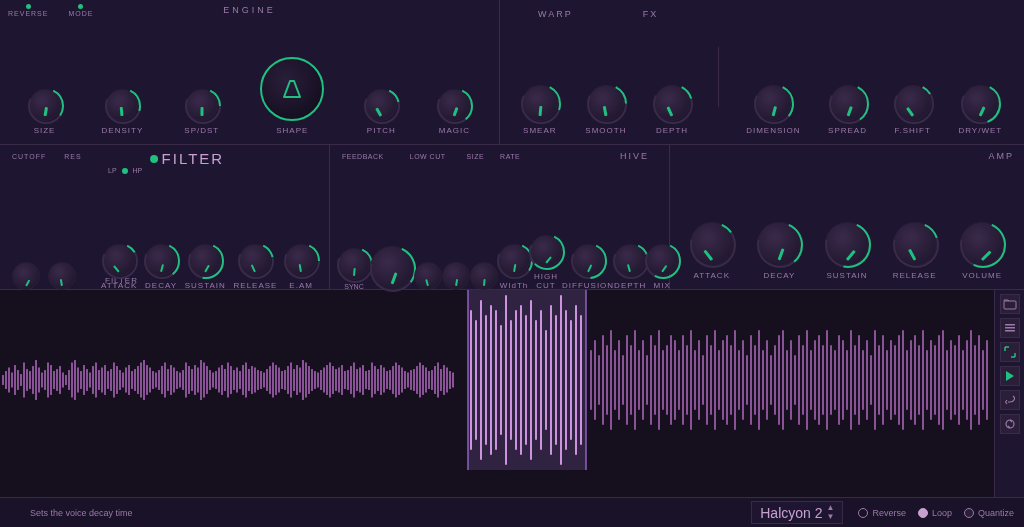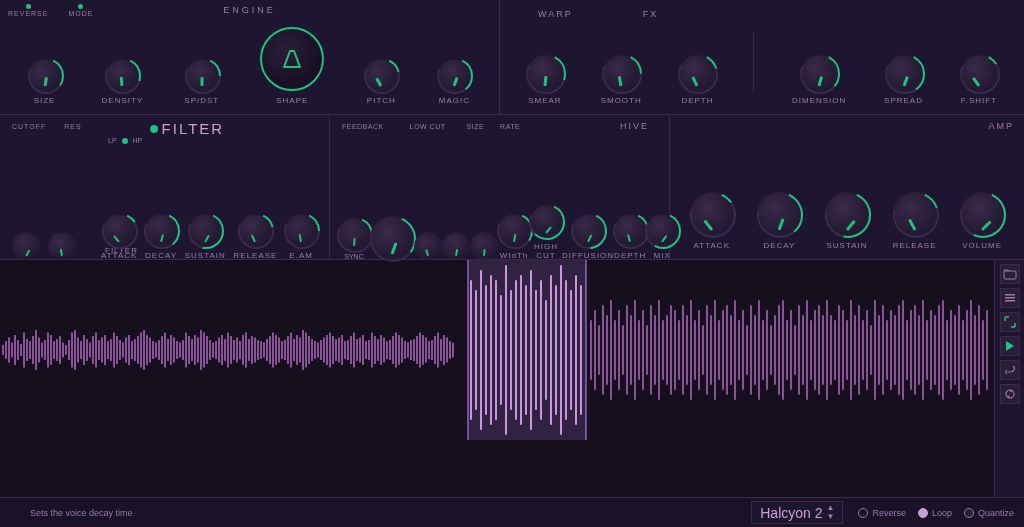--- a/index.html
+++ b/index.html
@@ -17,21 +17,21 @@
     .main-container {
       display: flex;
       flex-direction: column;
       width: 1024px;
       height: 527px;
     }
 
     
     .top-section {
       display: flex;
-      height: 115px;
+      height: 145px;
       background: #1e1630;
       border-bottom: 1px solid #3a2a4a;
     }
 
     
     .engine-section {
       display: flex;
       flex-direction: column;
       width: 500px;
       border-right: 1px solid #3a2a4a;
@@ -398,20 +398,30 @@
           <div class="knob-body" style="width:36px;height:36px;">
             <svg width="44" height="44" viewBox="0 0 44 44" style="position:absolute;top:-4px;left:-4px;">
                 <circle cx="22" cy="22" r="19" fill="none" stroke="#3a2a4a" stroke-width="2" stroke-dasharray="90 30" stroke-dashoffset="22"></circle>
                 <circle cx="22" cy="22" r="19" fill="none" stroke="#20c080" stroke-width="2" stroke-dasharray="10 110" stroke-dashoffset="22"></circle>
               </svg>
             <div style="width:3px;height:10px;background:#20c080;border-radius:1px;position:absolute;bottom:4px;left:50%;transform:translateX(-50%) rotate(-35deg);transform-origin:bottom;"></div>
           </div>
           <span class="knob-label">F.SHIFT</span>
         </div>
 
+        <div class="knob-group">
+          <div class="knob-body" style="width:36px;height:36px;">
+            <svg width="44" height="44" viewBox="0 0 44 44" style="position:absolute;top:-4px;left:-4px;">
+                <circle cx="22" cy="22" r="19" fill="none" stroke="#3a2a4a" stroke-width="2" stroke-dasharray="90 30" stroke-dashoffset="22"></circle>
+                <circle cx="22" cy="22" r="19" fill="none" stroke="#20c080" stroke-width="2" stroke-dasharray="45 75" stroke-dashoffset="22"></circle>
+              </svg>
+            <div style="width:3px;height:10px;background:#20c080;border-radius:1px;position:absolute;bottom:4px;left:50%;transform:translateX(-50%) rotate(25deg);transform-origin:bottom;"></div>
+          </div>
+          <span class="knob-label">DRY/WET</span>
+        </div>
       </div>
     </div>
   </div>
 
   <div class="middle-section">
 
     <div class="filter-section">
 
       <div style="display:flex;gap:8px;padding-left:4px;padding-top:3px;">
         <span style="font-size:7px;color:#9a7aaa;letter-spacing:1px;">CUTOFF</span>

